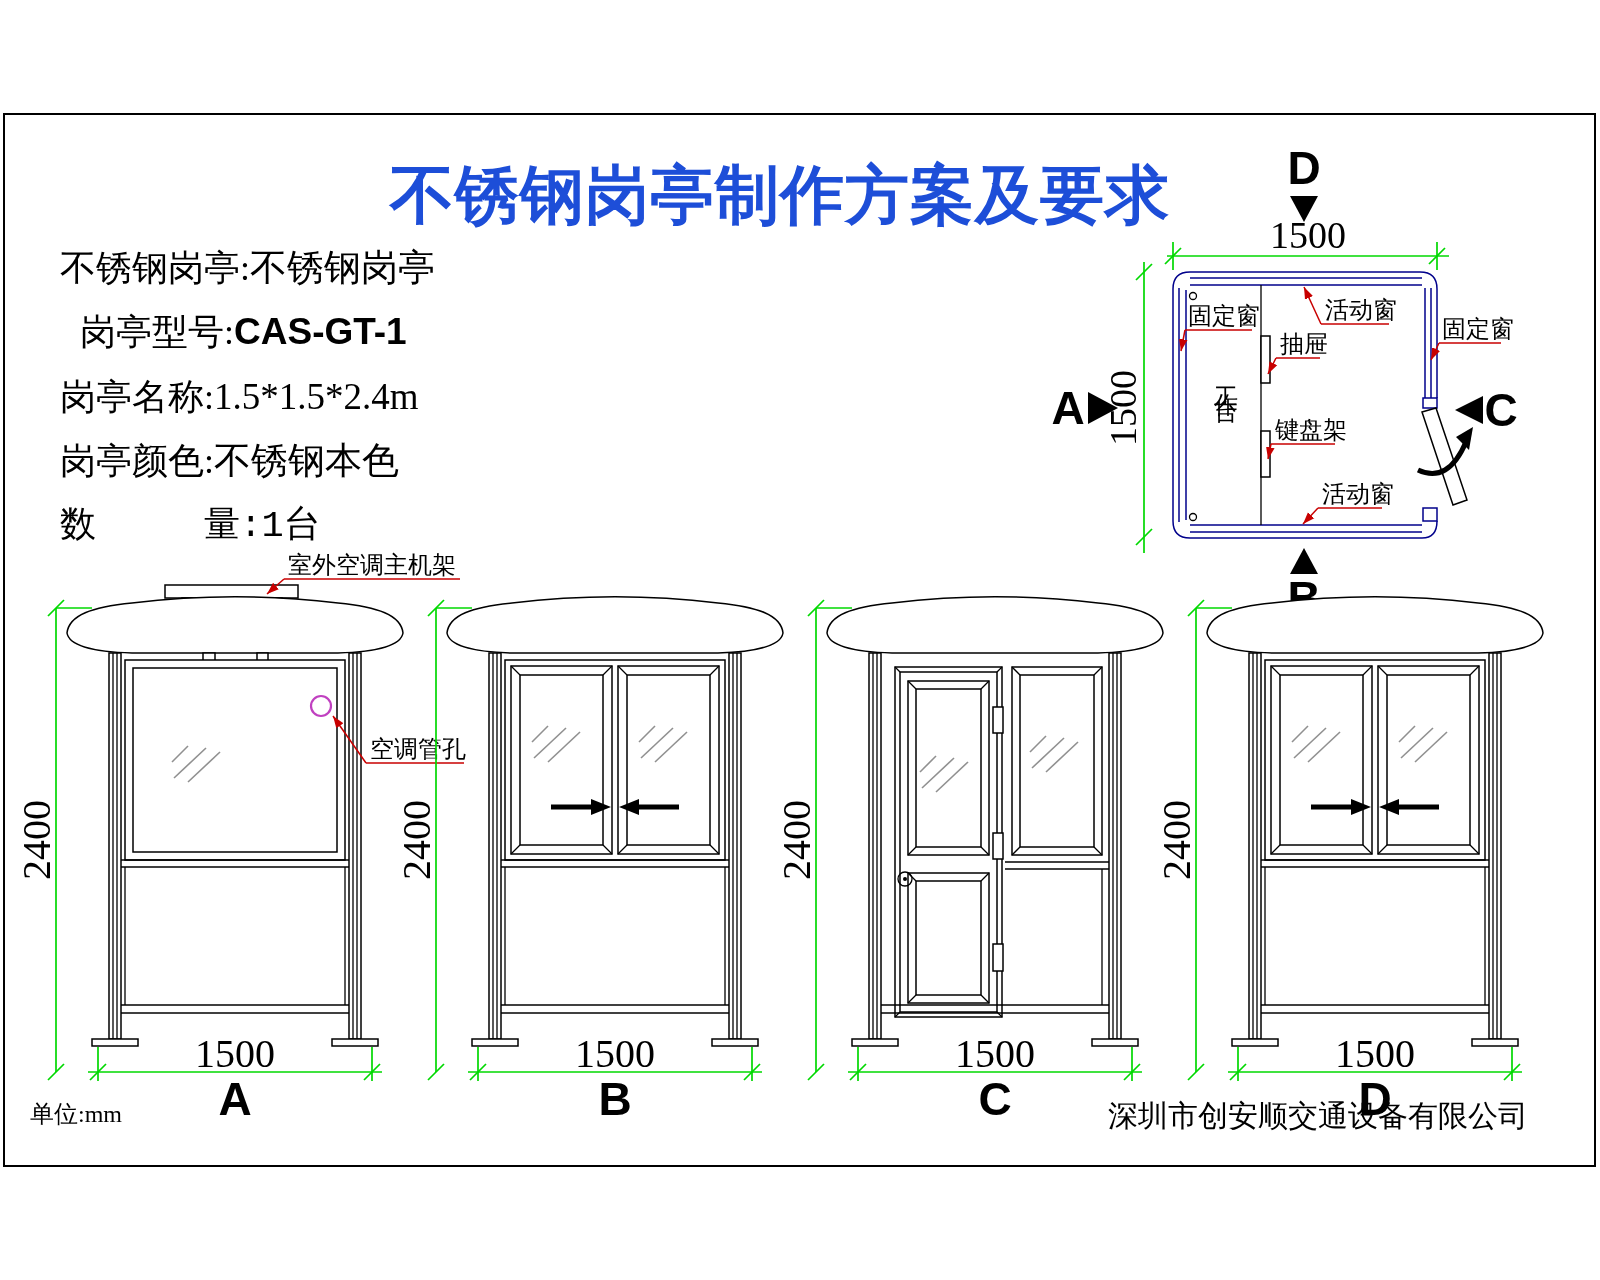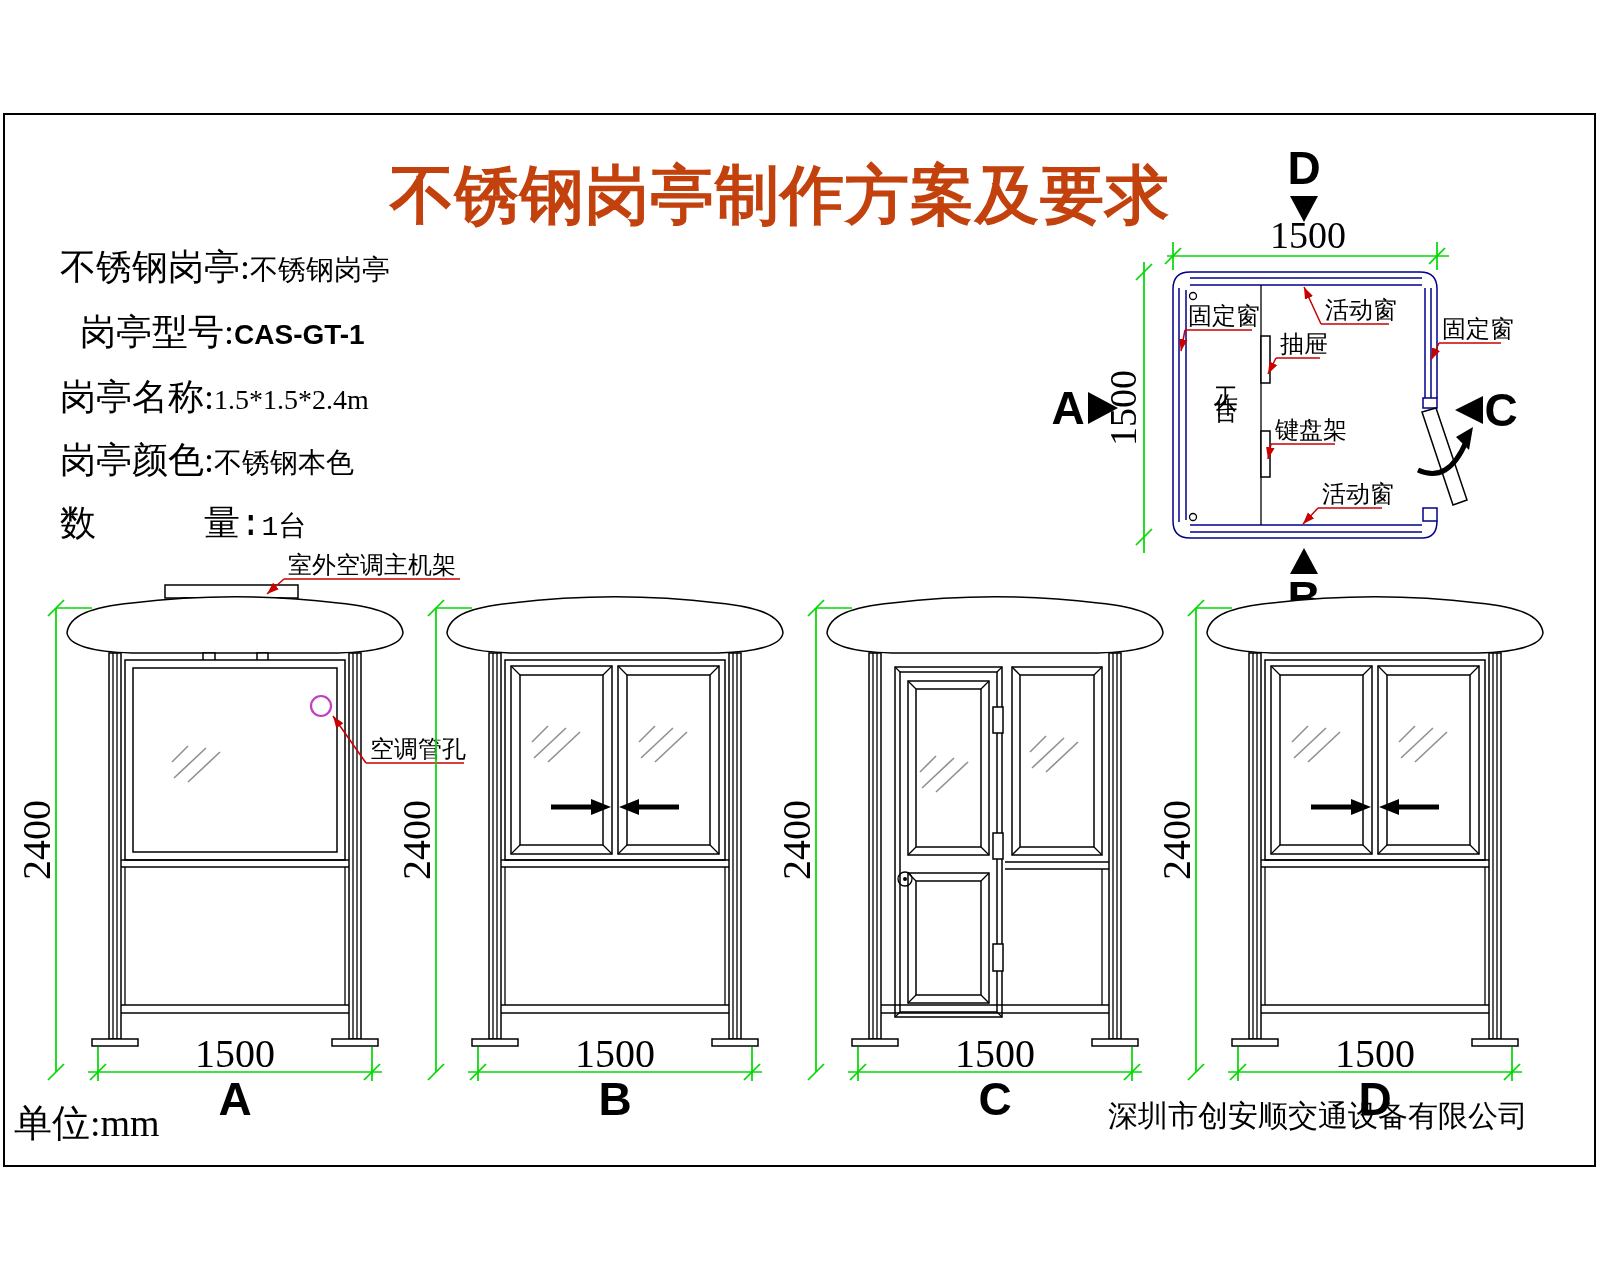--- a/index.html
+++ b/index.html
@@ -1,45 +1,45 @@
 <!DOCTYPE html>
 <html><head>
 <meta charset="utf-8">
 <style>
   html,body{margin:0;padding:0;background:#fff;}
   #page{position:relative;width:1600px;height:1280px;background:#ffffff;overflow:hidden;
         font-family:"Liberation Serif",serif;color:#000;}
   #sheet-border{position:absolute;left:3px;top:113px;width:1589px;height:1050px;
         border:2px solid #000;}
   #title{position:absolute;left:390px;top:152px;width:770px;text-align:center;
-        font-size:64px;font-weight:bold;color:#c2410c;letter-spacing:1px;white-space:nowrap;}
+        font-size:64px;font-weight:bold;color:#1d4ed8;letter-spacing:1px;white-space:nowrap;}
   
   #specs{position:absolute;left:60px;top:240px;}
   .spec-row{position:absolute;left:0;white-space:nowrap;font-size:36px;}
-  .spec-row .v{font-size:28px;}
+  .spec-row .v{font-size:37px;}
   .spec-row.r0{top:3px;}
   .spec-row.r1{top:68px;margin-left:20px;}
   .spec-row.r2{top:133px;}
   .spec-row.r3{top:196px;}
   .spec-row.r4{top:259px;font-family:Liberation Mono, monospace;}
   .v-sans{font-family:"Liberation Sans",sans-serif;font-weight:bold;font-size:37px;}
   
   svg{position:absolute;overflow:visible;}
   .ln{stroke:#000;stroke-width:1.3;fill:none;}
   .lnw{fill:#fff;stroke:#000;stroke-width:1.5;}
   .grn{stroke:#00d800;stroke-width:1.7;fill:none;}
   .nvy{stroke:#00008b;stroke-width:1.5;fill:none;}
   .nvw{fill:#fff;stroke:#00008b;stroke-width:1.5;}
   .red{stroke:#c80000;stroke-width:1.5;fill:none;}
   .dimtext{font-family:"Liberation Serif",serif;font-size:40px;fill:#000;}
   .dimtext-s{font-family:"Liberation Serif",serif;font-size:38px;fill:#000;}
   .letter{font-family:"Liberation Sans",sans-serif;font-weight:bold;font-size:46px;fill:#000;}
   .lbl{font-family:"Liberation Serif",serif;font-size:24px;fill:#000;}
   .blk{fill:#000;stroke:none;}
-  #footer-unit{position:absolute;left:14px;top:1098px;font-size:38px;white-space:nowrap;}
+  #footer-unit{position:absolute;left:30px;top:1098px;font-size:24px;white-space:nowrap;}
   #footer-company{position:absolute;left:1088px;top:1096px;font-size:30px;white-space:nowrap;margin-left:20px;}
 </style>
 </head>
 <body>
 
 <div id="page">
 
   <svg width="0" height="0">
     <defs>
       <marker id="rah" markerWidth="13" markerHeight="12" refX="11" refY="5" orient="auto" markerUnits="userSpaceOnUse" viewBox="0 0 12 10">

